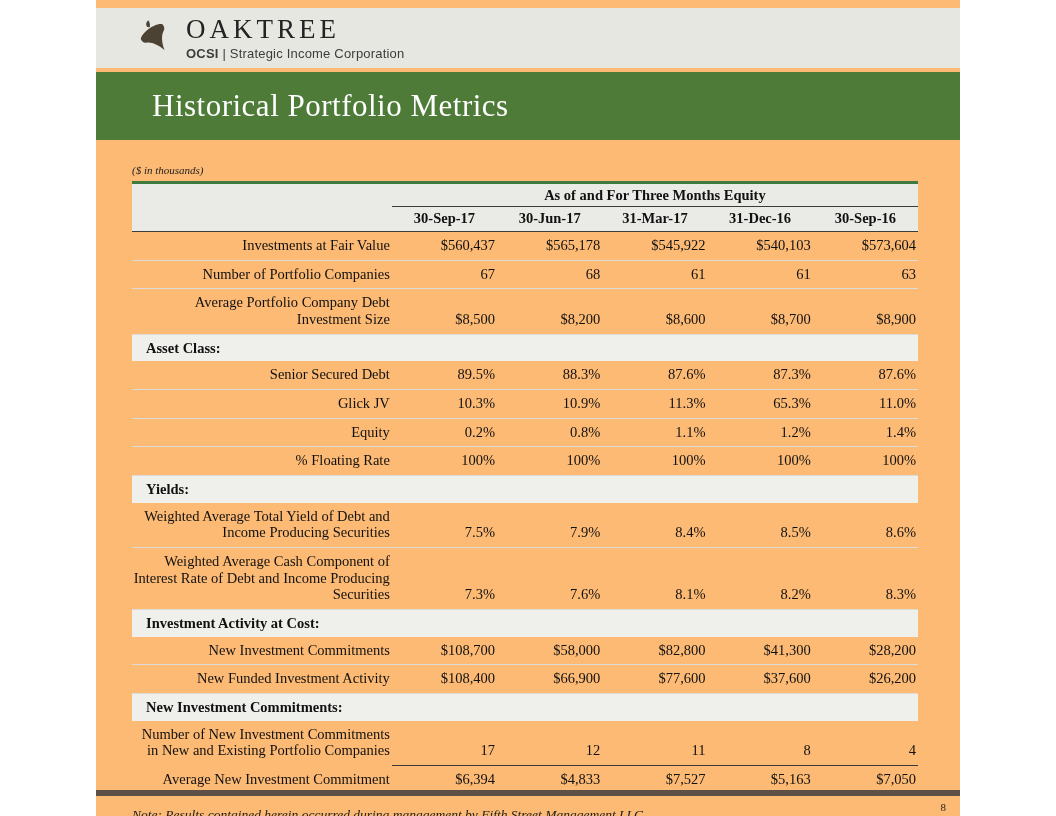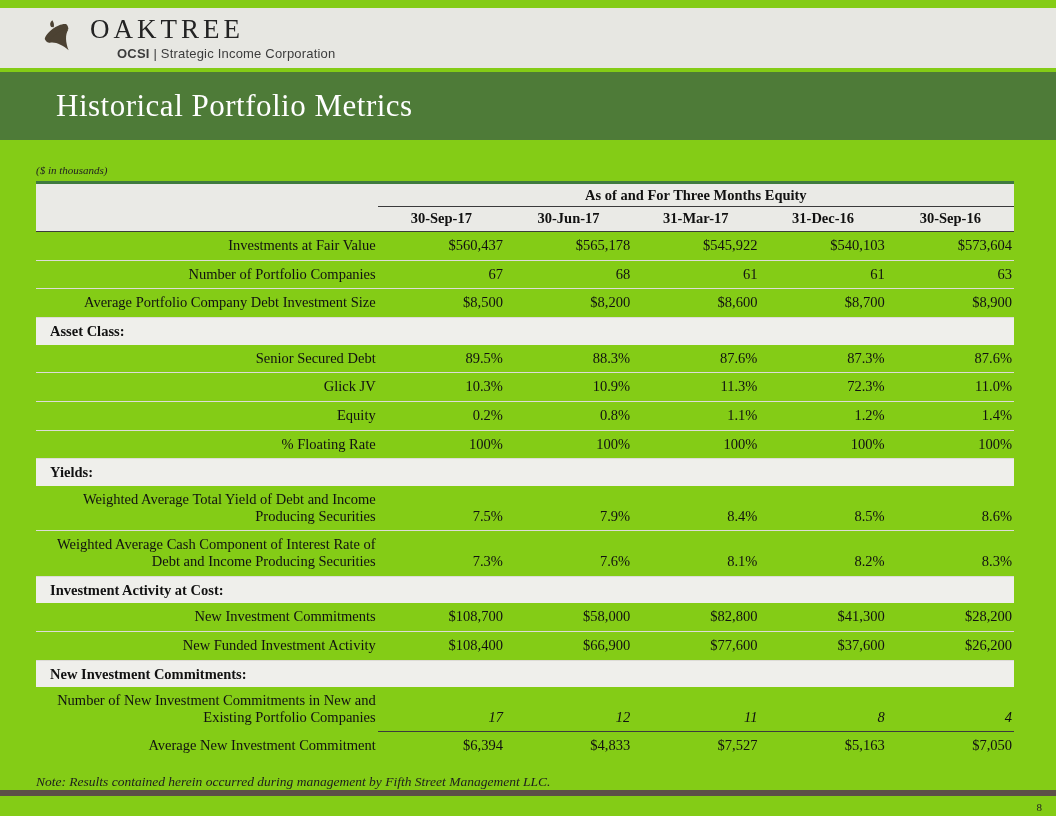--- a/index.html
+++ b/index.html
@@ -1,39 +1,39 @@
 <!DOCTYPE html>
 <html style="--accent-green: #4e7b38; --rule-green: #3f7a3f; --banner-gray: #e7e7e2; --table-header-gray: #eaeae6; --section-gray: #efefeb; --bottom-bar-brown: #5c5047;"><head>
 <meta charset="utf-8">
 <style>
   * { margin:0; padding:0; box-sizing:border-box; }
   html,body { background:#ffffff; }
   body { font-family:"Liberation Serif","DejaVu Serif",serif; }
 
   .slide {
-    position:relative; width:1056px; height:816px;
-    background:#84cc16; overflow:hidden; margin:0 auto;
+    position:relative; width:864px; height:816px;
+    background:#fdba74; overflow:hidden; margin:0 auto;
   }
 
   
   .top-banner {
     position:absolute; top:8px; left:0; width:100%; height:60px;
     background:var(--banner-gray,#e7e7e2);
   }
   .logo-row { display:flex; align-items:center; height:100%; padding-left:40px; }
   .acorn { margin-right:10px; display:flex; align-items:center; }
   .brand-name {
     font-size:27px; letter-spacing:4px; color:#232323;
     line-height:1.05; font-weight:400;
   }
   .brand-sub {
     font-family:"Liberation Sans","DejaVu Sans",sans-serif;
     font-size:13px; color:#3c3c3c; margin-top:2px; letter-spacing:0.2px;
   }
-  .brand-sub .b { font-weight:bold;margin-left:27px; }
+  .brand-sub .b { font-weight:bold; }
 
   
   .title-band {
     position:absolute; top:72px; left:0; width:100%; height:68px;
     background:var(--accent-green,#4e7b38);
     display:flex; align-items:center;
   }
   .title-band h1 {
     color:#ffffff; font-size:31px; font-weight:400;
     padding-left:56px; letter-spacing:0.5px;
@@ -52,21 +52,21 @@
   tbody td { font-size:14.5px; color:#111; vertical-align:bottom; padding:5px 2px 6px; line-height:1.15; }
   tbody .label-col { text-align:right; padding-left:1px; width:341px; }
   tbody .val { text-align:right; width:127px; }
   .data-row td { border-bottom:1px solid #dddcd7; }
   .data-row.no-border td { border-bottom:none; }
   .section-row td {
     background:var(--section-gray,#efefeb);
     font-weight:bold; border-bottom:none; padding:5px 2px 5px 14px;
   }
   .rule-under td { border-bottom:none; }
-  .rule-under .val { border-bottom:1px solid #3b3b3b;font-style:italic; }
+  .rule-under .val { border-bottom:1px solid #3b3b3b; }
 
   .footnote { font-style:italic; font-size:13.5px; color:#1d1d1d; margin-top:14px; }
 
   
   .bottom-bar {
     position:absolute; left:0; bottom:20px; width:100%; height:6px;
     background:var(--bottom-bar-brown,#5c5047);
   }
   .page-number {
     position:absolute; right:14px; bottom:3px; font-size:11px; color:#222;
@@ -151,21 +151,21 @@
             <td class="val">88.3%</td>
             <td class="val">87.6%</td>
             <td class="val">87.3%</td>
             <td class="val">87.6%</td>
           </tr>
           <tr class="data-row">
             <td class="label-col">Glick JV</td>
             <td class="val">10.3%</td>
             <td class="val">10.9%</td>
             <td class="val">11.3%</td>
-            <td class="val">72.3%</td>
+            <td class="val">65.3%</td>
             <td class="val">11.0%</td>
           </tr>
           <tr class="data-row">
             <td class="label-col">Equity</td>
             <td class="val">0.2%</td>
             <td class="val">0.8%</td>
             <td class="val">1.1%</td>
             <td class="val">1.2%</td>
             <td class="val">1.4%</td>
           </tr>

